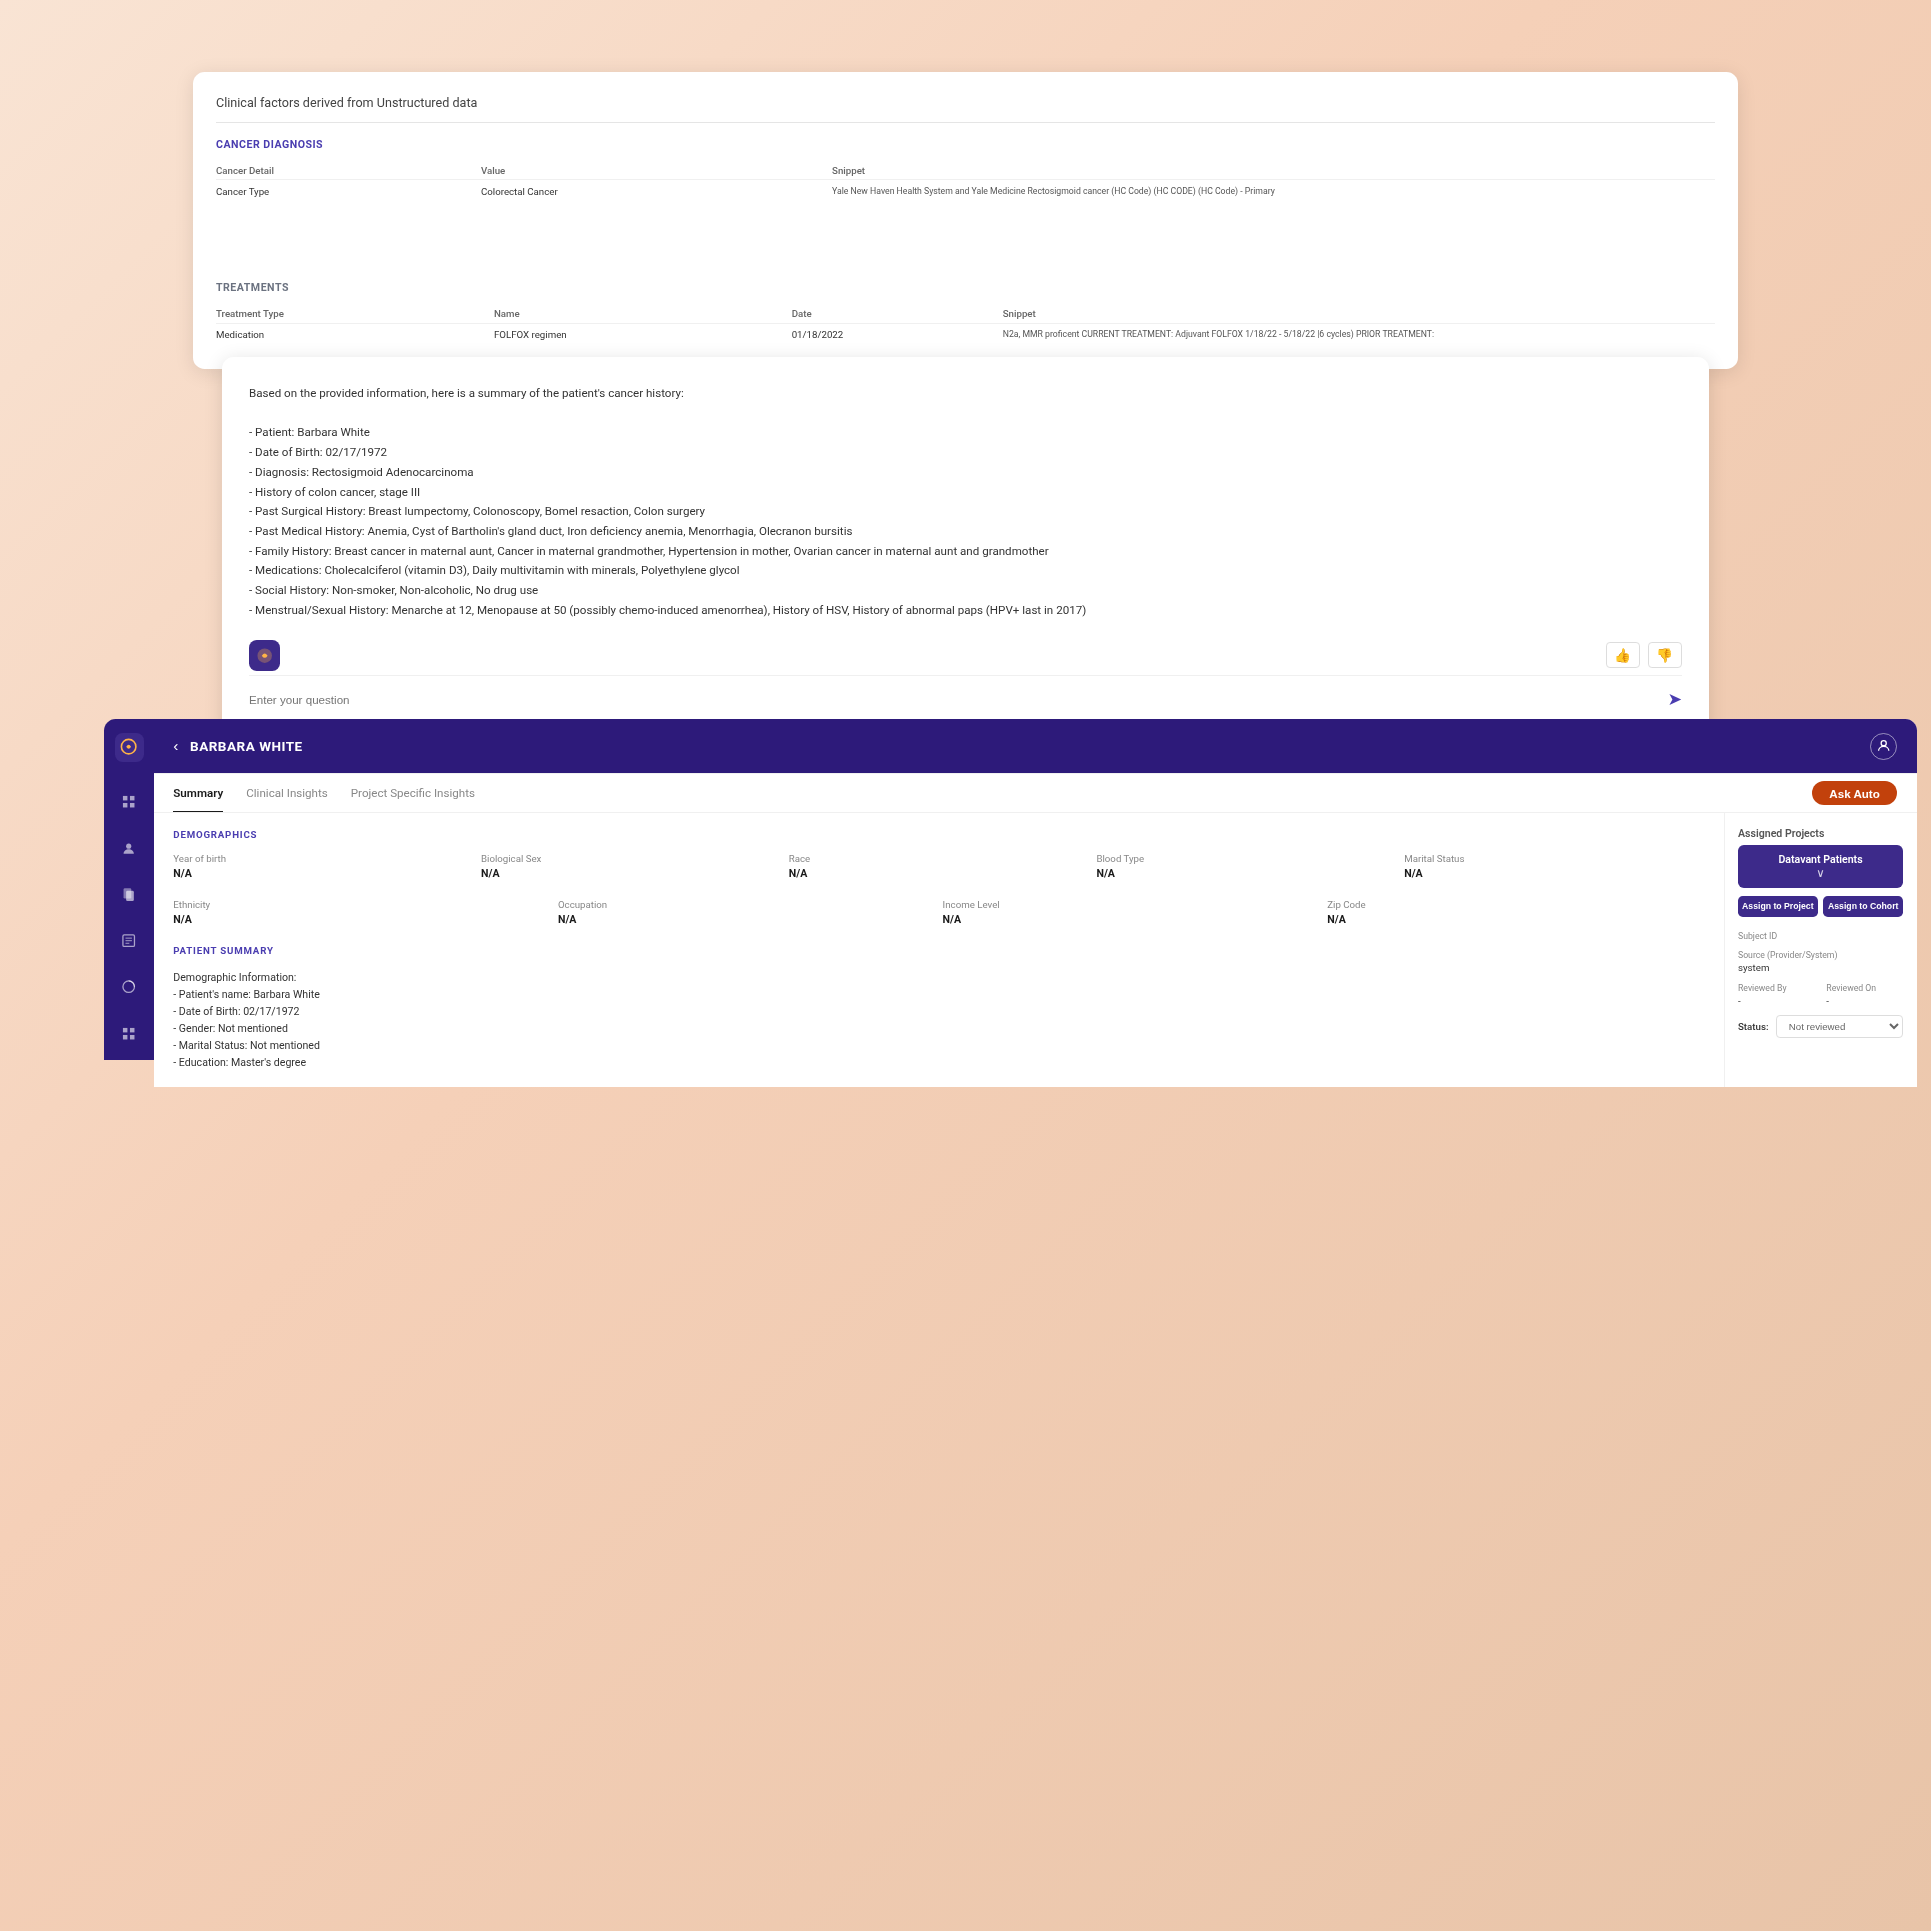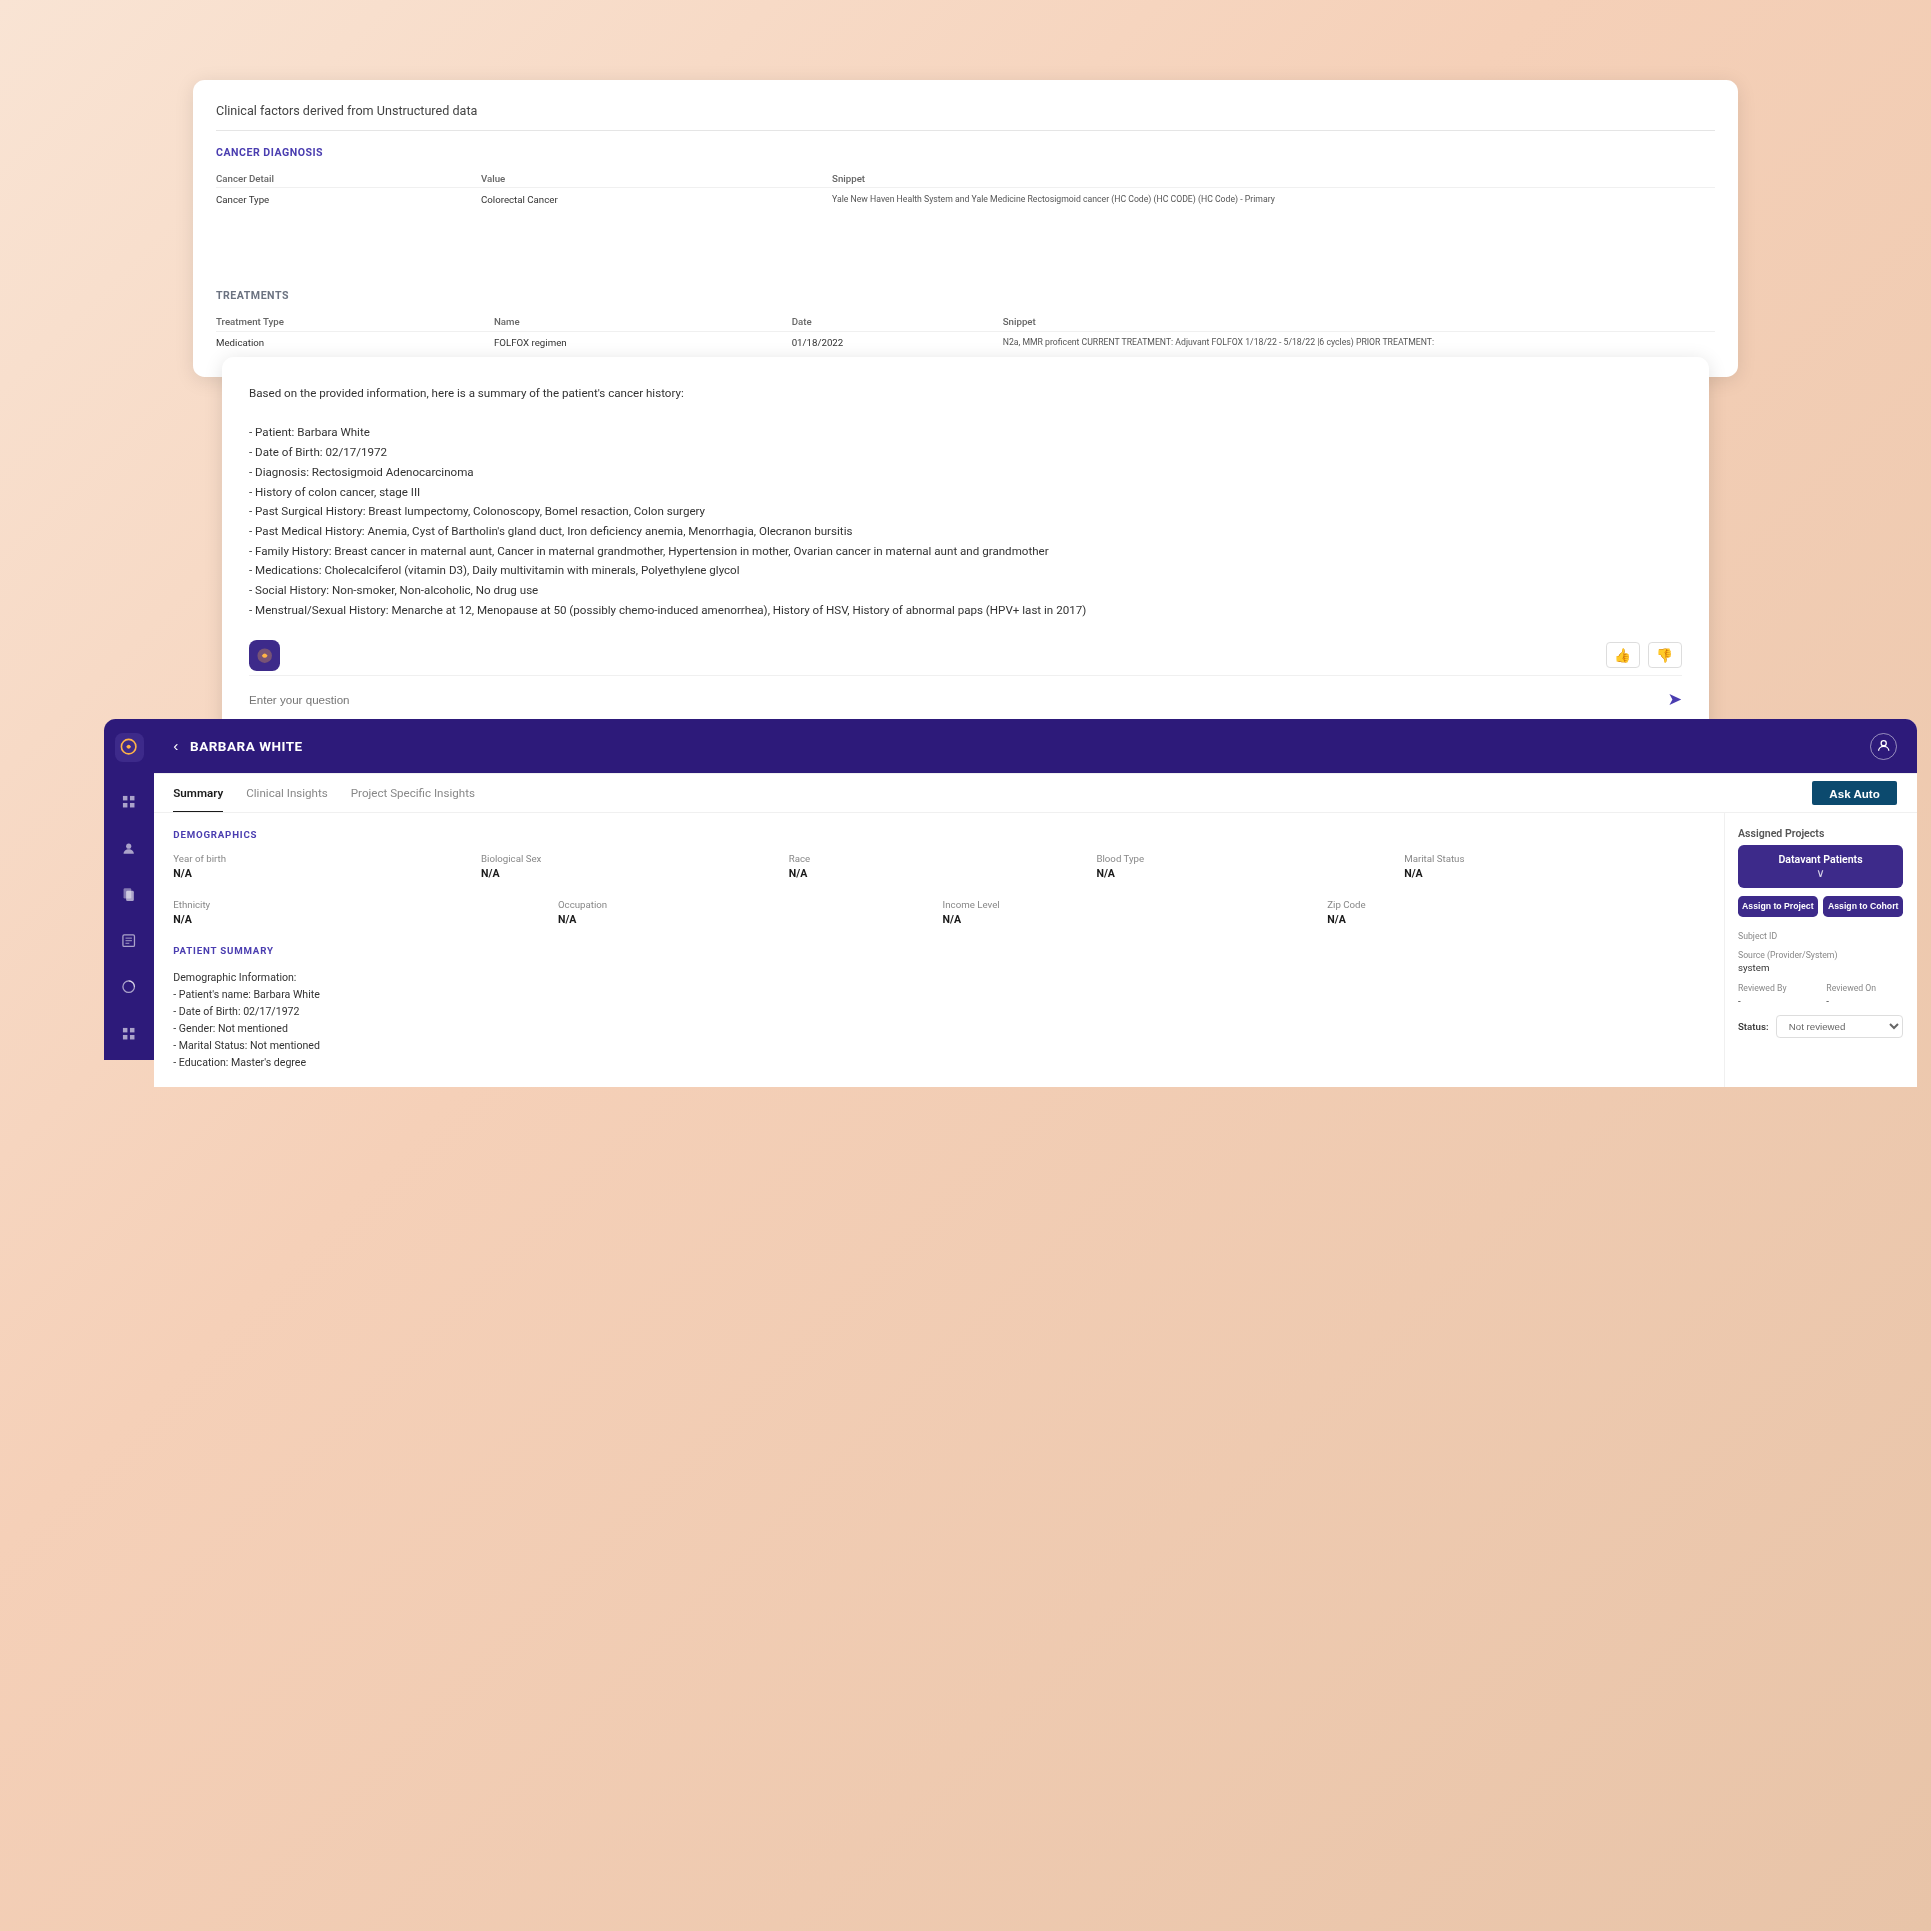--- a/index.html
+++ b/index.html
@@ -7,21 +7,21 @@
       font-family: -apple-system, BlinkMacSystemFont, 'Segoe UI', Roboto, sans-serif;
       background: linear-gradient(135deg, #f9e4d4 0%, #f5d0b8 40%, #e8c4a8 100%);
       min-height: 1931px;
       position: relative;
       overflow: hidden;
     }
 
     
     .clinical-card {
       position: absolute;
-      top: 80px;
+      top: 72px;
       left: 193px;
       right: 193px;
       background: white;
       border-radius: 11.6px;
       padding: 23px;
       box-shadow: 0 3.9px 19.3px rgba(0,0,0,0.1);
       z-index: 10;
     }
     .clinical-card-title {
       font-size: 12.6px;
@@ -261,24 +261,24 @@
       border-bottom: 1.9px solid transparent;
       white-space: nowrap;
     }
     .tab.active {
       color: #1a1a1a;
       border-bottom: 1.9px solid #1a1a1a;
       font-weight: 600;
     }
     .ask-auto-btn {
       margin-left: auto;
-      background: #0c4a6e;
+      background: #c2410c;
       color: white;
       border: none;
-      border-radius: 2px;
+      border-radius: 12px;
       padding: 5.8px 17.4px;
       font-size: 11.6px;
       font-weight: 600;
       cursor: pointer;
     }
 
     
     .content-split {
       display: flex;
       gap: 0;

